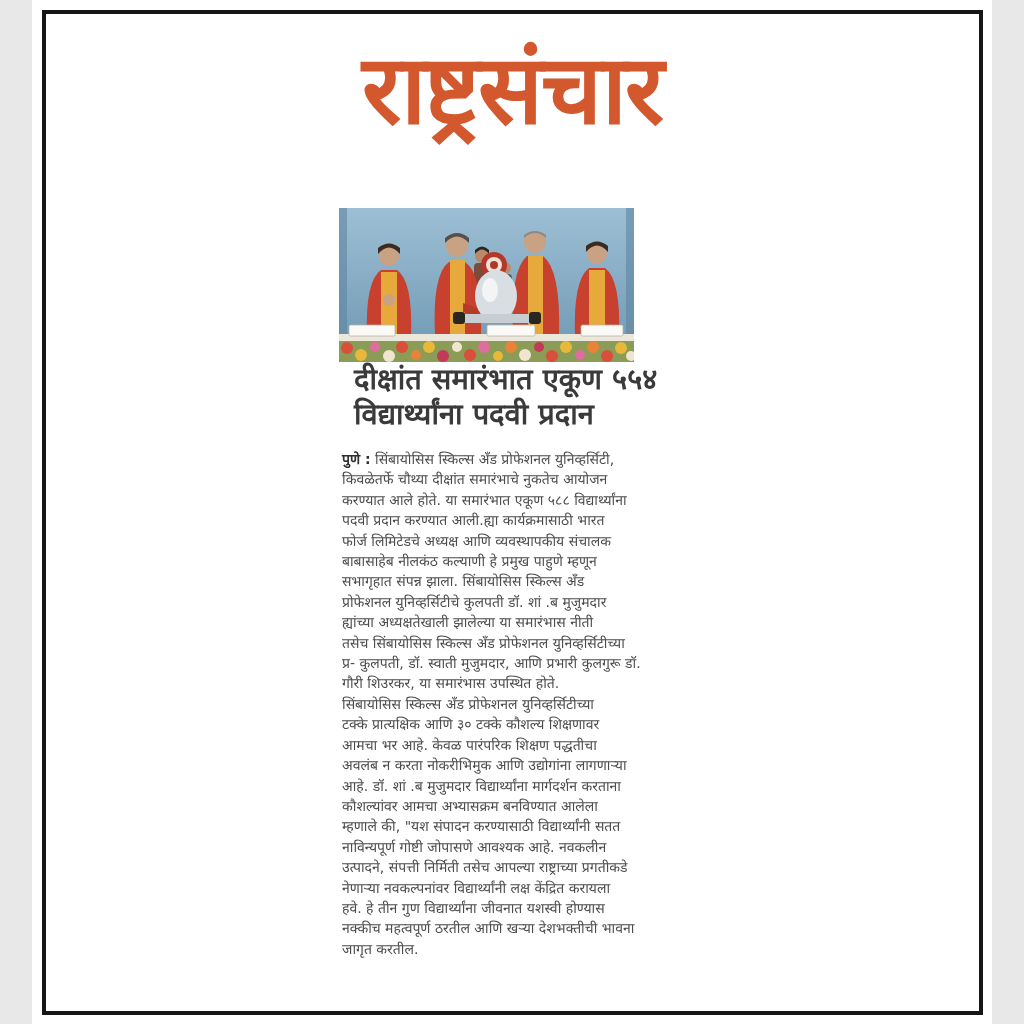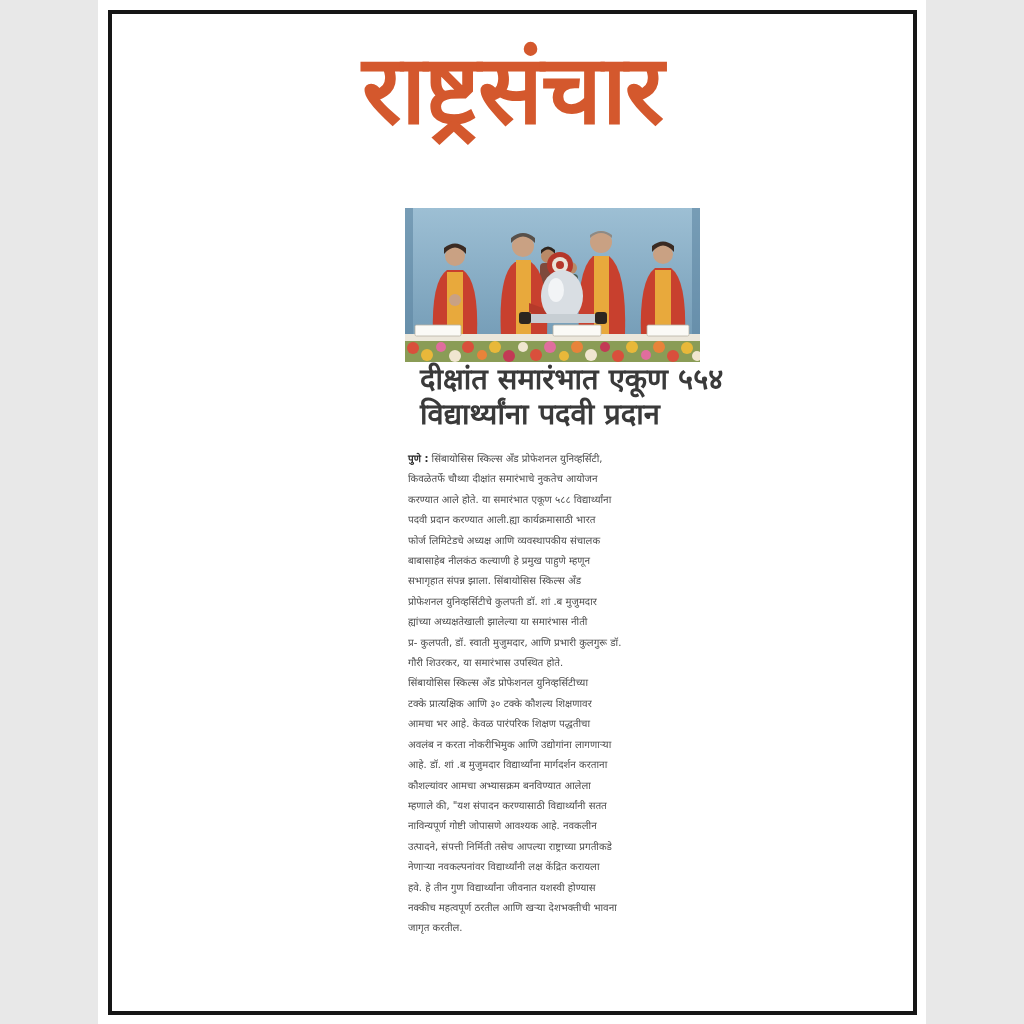--- a/index.html
+++ b/index.html
@@ -1,18 +1,18 @@
 <!DOCTYPE html>
 <html><head>
 <meta charset="utf-8">
 <style>
   html,body{margin:0;padding:0;background:#e8e8e8;}
   .page{
     position:relative;
-    width:828px;height:1024px;
+    width:960px;height:1024px;
     background:#ffffff;
     font-family:"DejaVu Sans","Liberation Sans",sans-serif;
     overflow:hidden;
     margin:0 auto;
   }
   .frame{
     position:absolute;
     left:10px;top:10px;right:9px;bottom:9px;
     border:4px solid #161616;
     pointer-events:none;
@@ -40,21 +40,21 @@
     width:360px;
     font-size:29px;
     font-weight:700;
     color:#3a3a3a;
     line-height:1.2;
   }
   .body-col{
     position:absolute;
     left:310px;top:449px;
     width:404px;
-    font-size:10px;
+    font-size:14px;
     color:#4c4c4c;
     line-height:20.4px;
   }
   .body-line{
     white-space:nowrap;
     overflow:visible;
   }
   .dateline{
     font-weight:700;
     color:#2f2f2f;
@@ -176,20 +176,21 @@
   <div class="body-col">
     <div class="body-line"><span class="dateline">पुणे :</span> <span>सिंबायोसिस स्किल्स अँड प्रोफेशनल युनिव्हर्सिटी,</span></div>
     <div class="body-line">किवळेतर्फे चौथ्या दीक्षांत समारंभाचे नुकतेच आयोजन</div>
     <div class="body-line">करण्यात आले होते. या समारंभात एकूण ५८८ विद्यार्थ्यांना</div>
     <div class="body-line">पदवी प्रदान करण्यात आली.ह्या कार्यक्रमासाठी भारत</div>
     <div class="body-line">फोर्ज लिमिटेडचे अध्यक्ष आणि व्यवस्थापकीय संचालक</div>
     <div class="body-line">बाबासाहेब नीलकंठ कल्याणी हे प्रमुख पाहुणे म्हणून</div>
     <div class="body-line">सभागृहात संपन्न झाला. सिंबायोसिस  स्किल्स अँड</div>
     <div class="body-line">प्रोफेशनल युनिव्हर्सिटीचे कुलपती डॉ. शां .ब  मुजुमदार</div>
     <div class="body-line">ह्यांच्या अध्यक्षतेखाली झालेल्या या समारंभास नीती</div>
+    <div class="body-line">तसेच सिंबायोसिस स्किल्स अँड प्रोफेशनल युनिव्हर्सिटीच्या</div>
     <div class="body-line">प्र- कुलपती, डॉ. स्वाती मुजुमदार, आणि प्रभारी कुलगुरू डॉ.</div>
     <div class="body-line">गौरी शिउरकर, या समारंभास उपस्थित होते.</div>
     <div class="body-line">सिंबायोसिस स्किल्स अँड प्रोफेशनल युनिव्हर्सिटीच्या</div>
     <div class="body-line">टक्के प्रात्यक्षिक आणि ३० टक्के  कौशल्य शिक्षणावर</div>
     <div class="body-line">आमचा भर आहे. केवळ पारंपरिक शिक्षण पद्धतीचा</div>
     <div class="body-line">अवलंब न करता नोकरीभिमुक आणि उद्योगांना लागणाऱ्या</div>
     <div class="body-line">आहे.  डॉ. शां .ब मुजुमदार विद्यार्थ्यांना मार्गदर्शन करताना</div>
     <div class="body-line">कौशल्यांवर आमचा अभ्यासक्रम बनविण्यात आलेला</div>
     <div class="body-line">म्हणाले की, "यश संपादन करण्यासाठी विद्यार्थ्यांनी सतत</div>
     <div class="body-line">नाविन्यपूर्ण गोष्टी जोपासणे आवश्यक आहे. नवकलीन</div>

